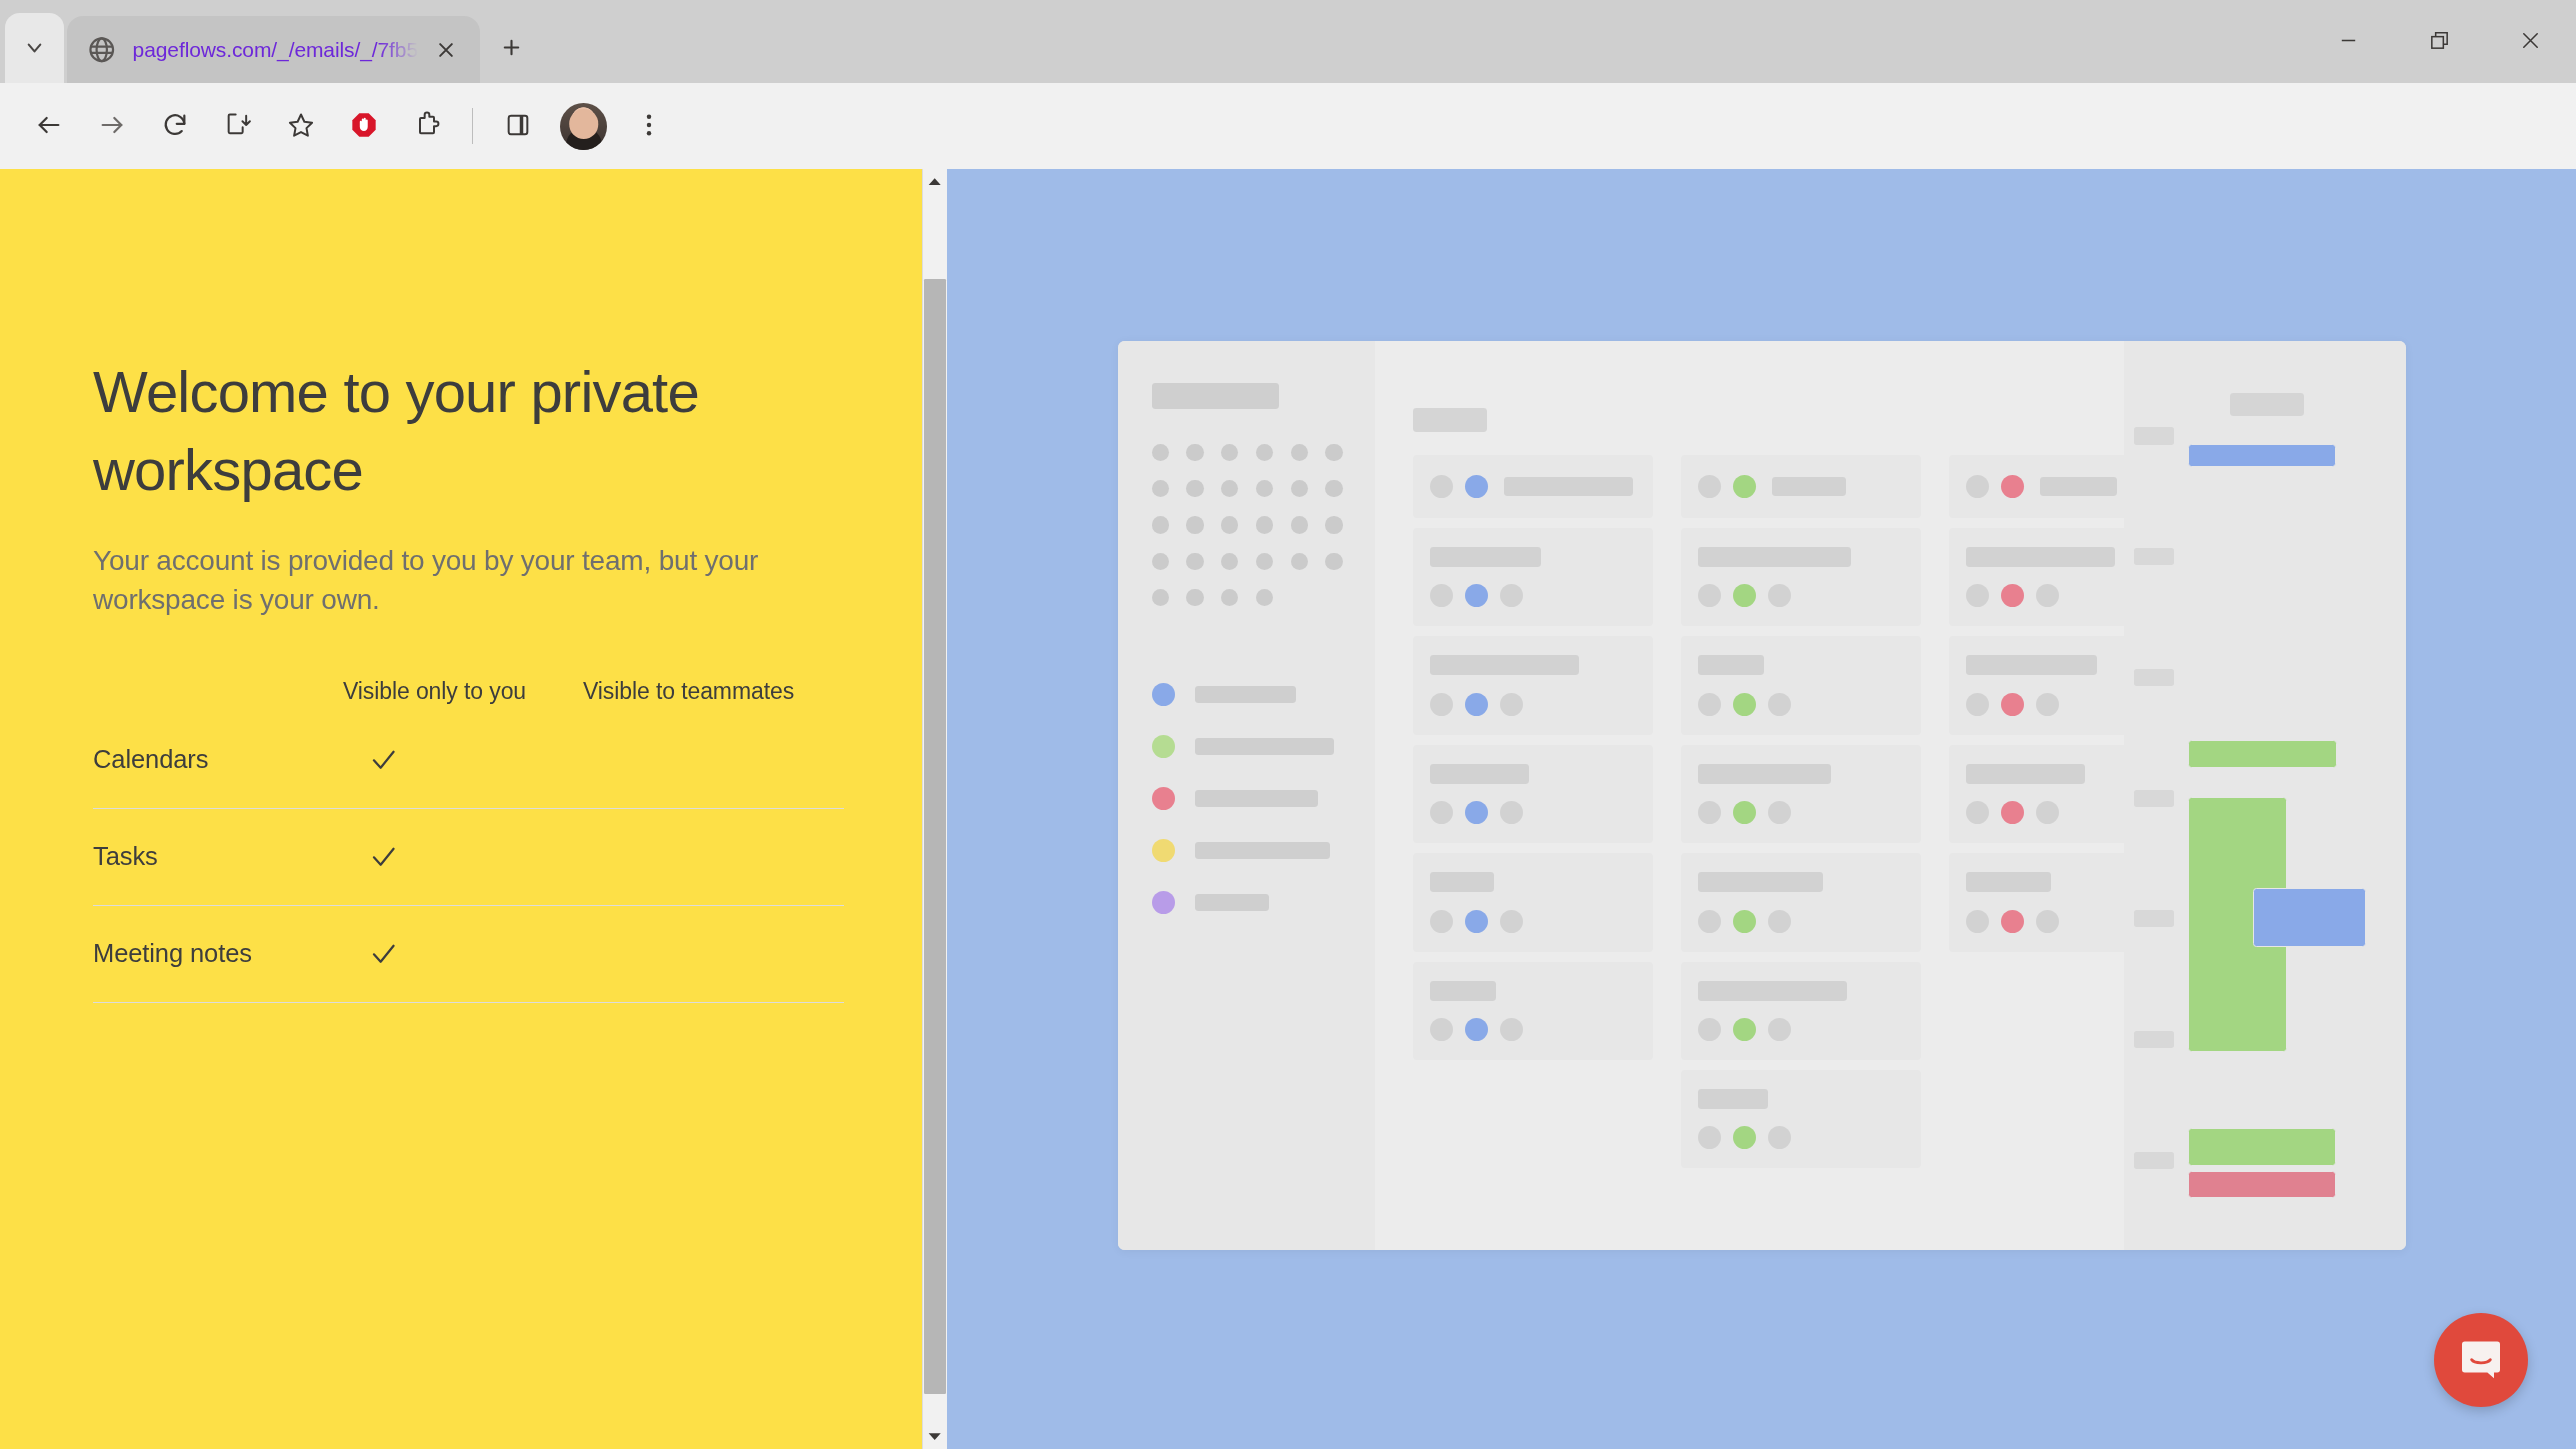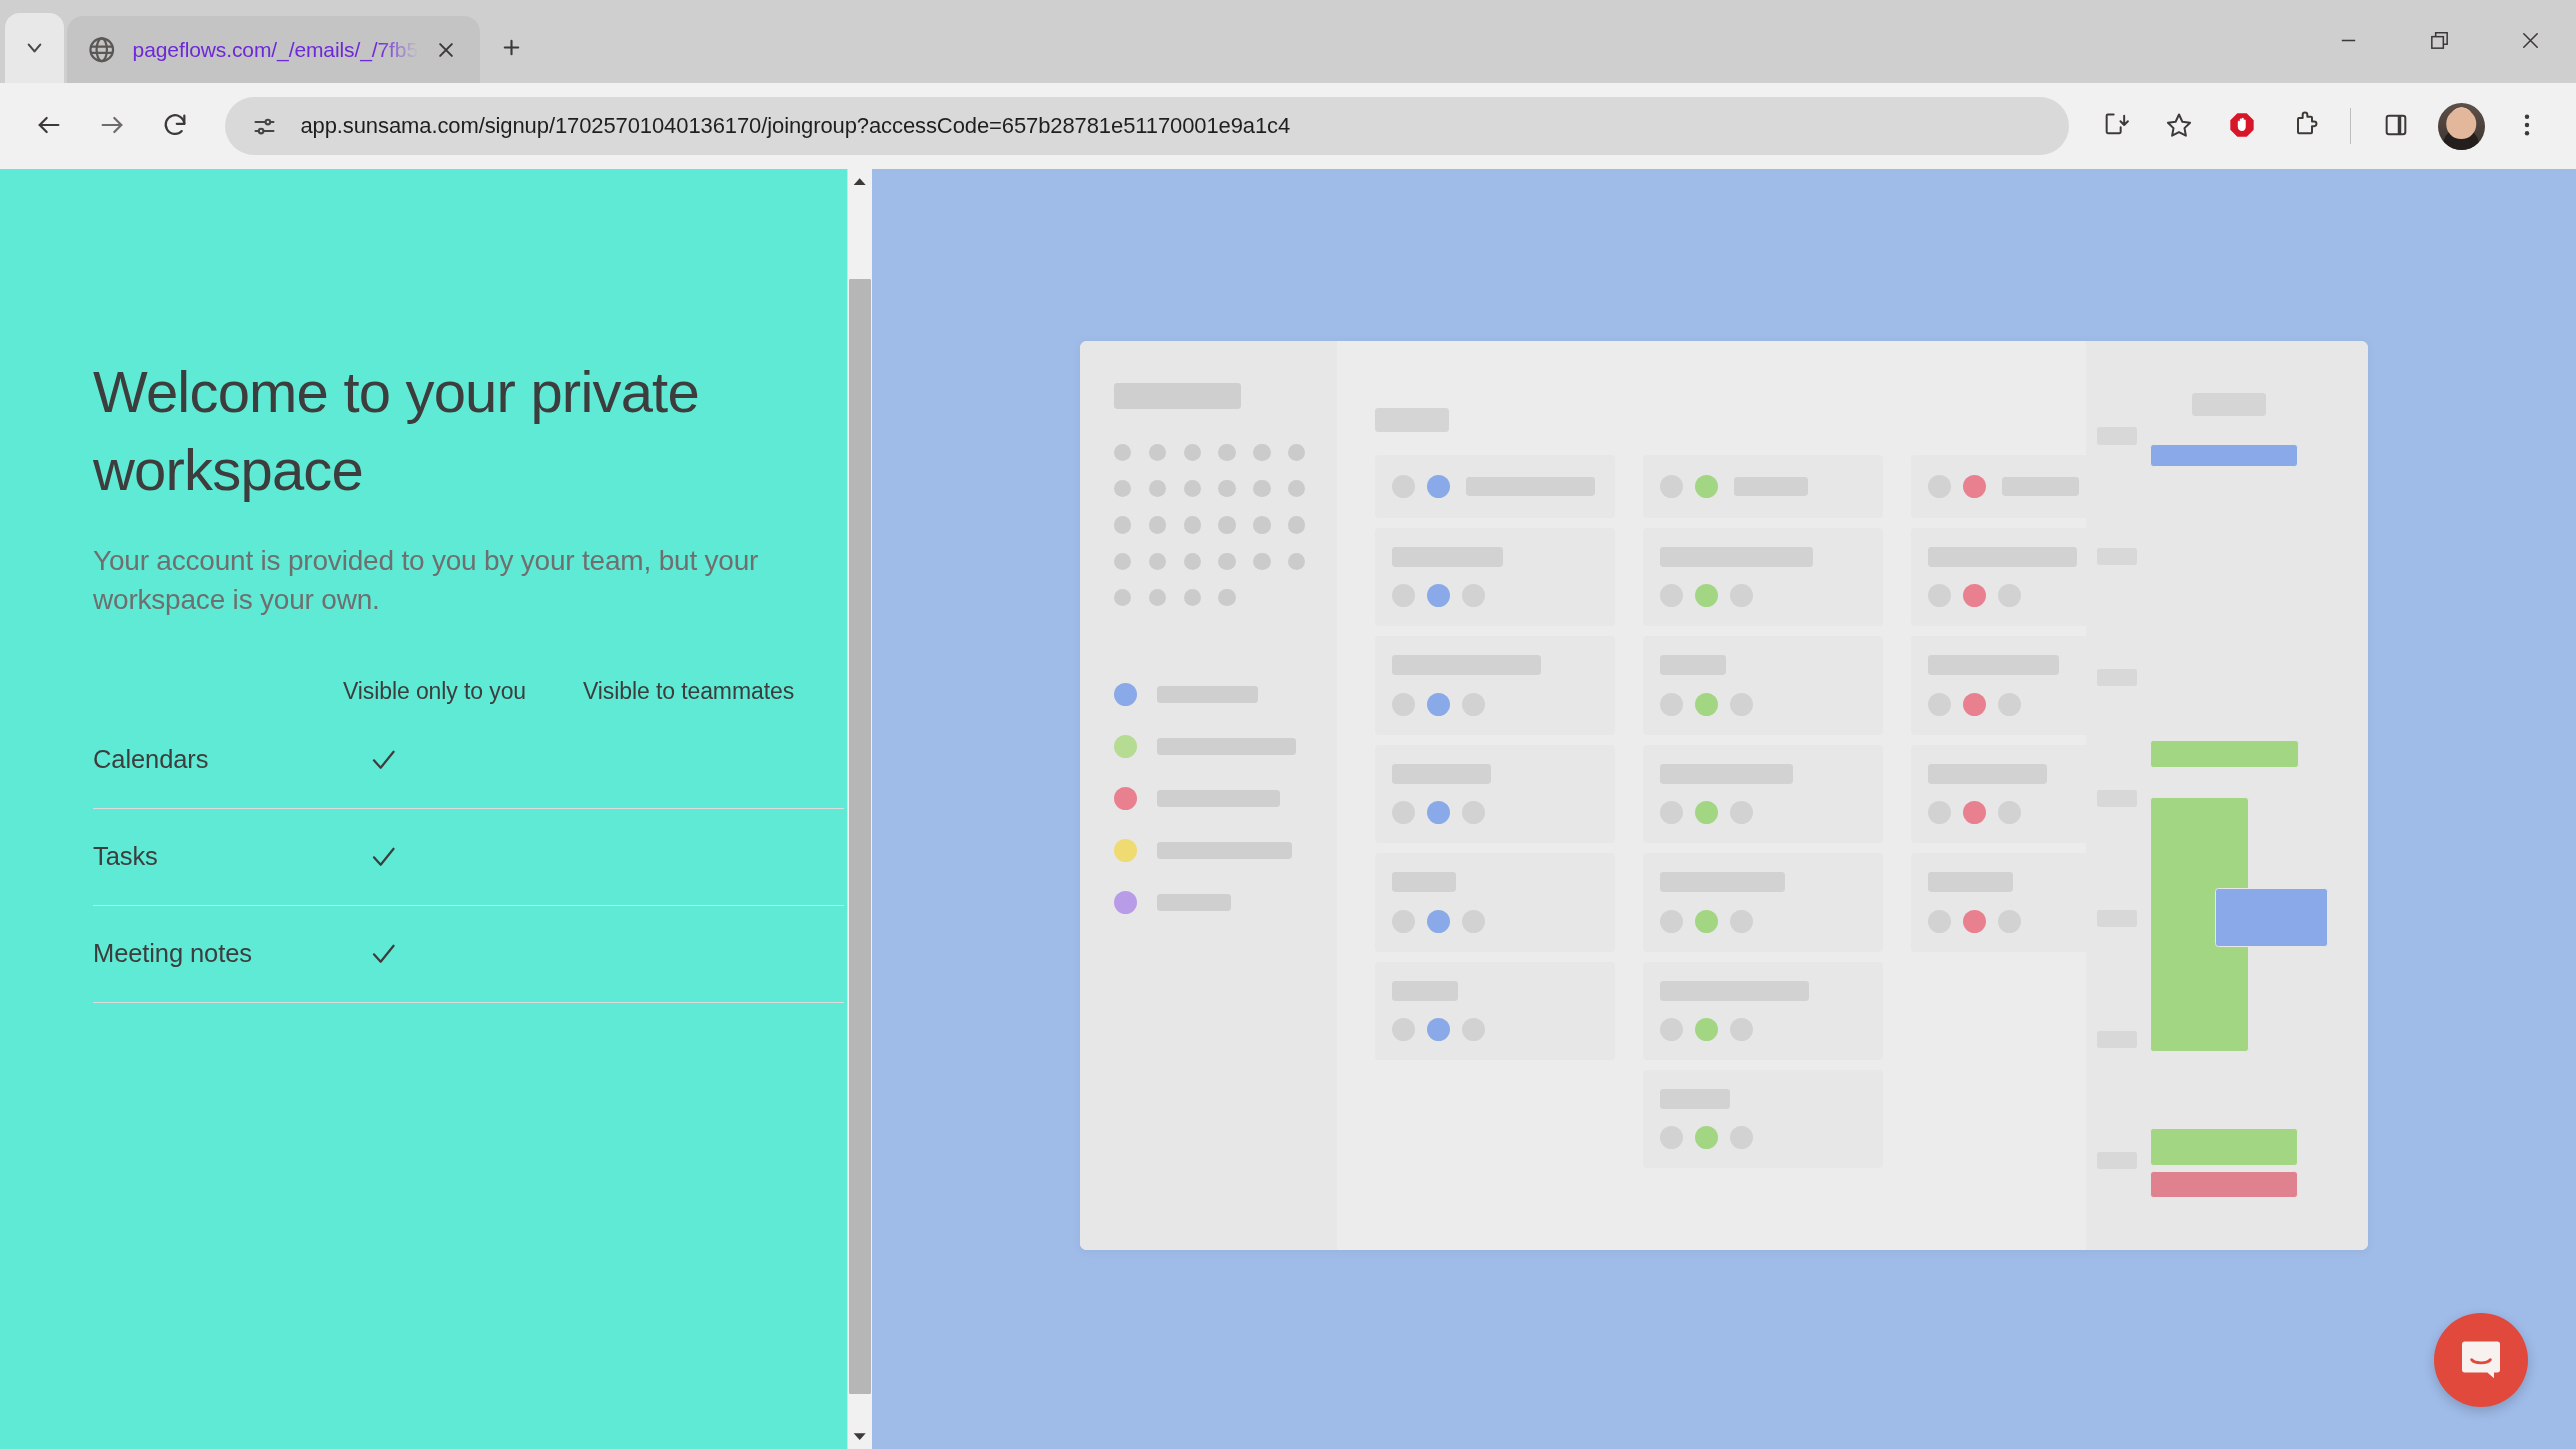--- a/index.html
+++ b/index.html
@@ -135,22 +135,22 @@
     content:""; position:absolute; left:50%; top:14%; transform:translateX(-50%);
     width: 29.5px; height: 29.5px; border-radius: 50%;
     background: #e3b79c; z-index: 2;
   }
 
   
   .page { flex: 1 1 auto; display: flex; position: relative; background: #fff; min-height: 0; }
 
   
   .left-panel {
-    width: 872px;
-    background: #5eead4;
+    width: 947px;
+    background: #fde047;
     position: relative;
     flex: 0 0 auto;
     overflow: hidden;
   }
   .left-inner { padding: 184px 0 0 93px; width: 872px; }
 
   h1.headline {
     font-size: 58px;
     line-height: 1.35;
     font-weight: 400;
@@ -377,30 +377,20 @@
     </div>
     <div class="tb-btn">
       <span>
         <svg viewBox="0 0 24 24" fill="none" stroke="#3c3937" stroke-width="1.9" stroke-linecap="round" stroke-linejoin="round">
           <path d="M20 11a8 8 0 1 0-2.2 6.2"></path>
             <polyline points="20 4 20 11 13.5 11"></polyline>
         </svg>
       </span>
     </div>
 
-    <div class="omnibox">
-      <span class="omni-icon">
-        <svg viewBox="0 0 24 24" fill="none" stroke="#444" stroke-width="1.8" stroke-linecap="round">
-          <path d="M4 8h9M17 8h3M4 16h3M11 16h9"></path>
-          <circle cx="15" cy="8" r="2.1"></circle>
-            <circle cx="9" cy="16" r="2.1"></circle>
-        </svg>
-      </span>
-      <span class="omni-url" title="app.sunsama.com/signup/17025701040136170/joingroup?accessCode=657b28781e51170001e9a1c4">app.sunsama.com/signup/17025701040136170/joingroup?accessCode=657b28781e51170001e9a1c4</span>
-    </div>
 
     <div class="tb-right">
       <div class="tb-btn">
         <span>
           <svg viewBox="0 0 24 24" fill="none" stroke="#3c3937" stroke-width="1.7" stroke-linecap="round" stroke-linejoin="round">
             <path d="M10 3H5a1 1 0 0 0-1 1v14a1 1 0 0 0 1 1h10a1 1 0 0 0 1-1v-4"></path>
             <path d="M19 4v8M19 12l-3.2-3.2M19 12l3.2-3.2"></path>
           </svg>
         </span>
       </div>

